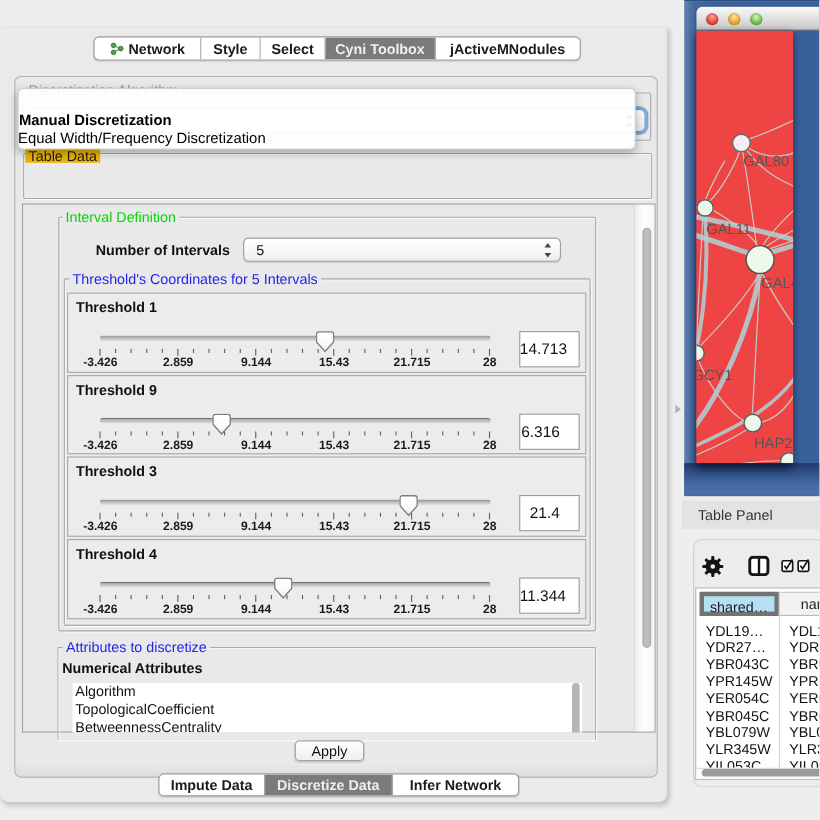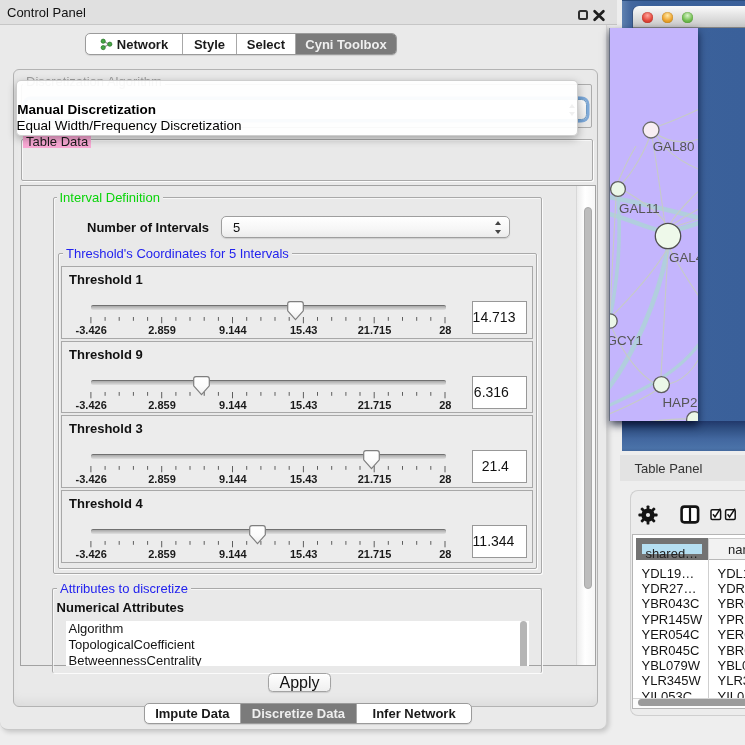--- a/index.html
+++ b/index.html
@@ -23,40 +23,33 @@
 .vbox{position:absolute;left:409.6px;top:34px;width:55.3px;height:33px;background:#fff;border:1px solid #989898;font-size:14px;color:#111;text-align:right;line-height:31px;padding-right:17px}
 .tlbl{position:absolute;top:57px;font-size:11px;font-weight:bold;color:#1a1a1a;width:50px;text-align:center}
 .thumb{position:absolute;top:34px}
 .rowtx{position:absolute;font-size:13px;color:#141414;white-space:nowrap}
 </style></head>
 <body>
 <div id="app">
 
 <div class="abs" style="left:0;top:25px;width:607px;height:705px;background:#eaeaea;border-bottom-left-radius:8px;border-bottom-right-radius:8px;border-right:1px solid #d2d2d2;border-bottom:1px solid #c8c8c8;box-shadow:2px 2px 5px rgba(0,0,0,.18)"></div>
 
-<div class="abs" style="left:0;top:0;width:617px;height:25px;background:#e0e0e0;border-bottom:1px solid #c6c6c6">
-  <div class="abs" style="left:7px;top:0;height:25px;line-height:26px;font-size:13px;color:#111">Control Panel</div>
-  <div class="abs" style="left:578px;top:10px;width:10px;height:10px;border:2px solid #2e2e2e;border-radius:2.5px"></div>
-  <svg class="abs" style="left:592px;top:9px" width="14" height="13">
-        <path d="M2.6,2.2 L11.4,10.8 M11.4,2.2 L2.6,10.8" stroke="#1d1d1d" stroke-width="2.7" stroke-linecap="round"></path>
-      </svg>
-</div>
 
 <div class="abs" style="left:12.5px;top:69px;width:585px;height:638px;border:1px solid #b3b3b3;border-radius:6px;background:#e9e9e9;box-shadow:inset 0 -9px 9px -4px #dcdcdc"></div>
 
 <div class="abs" style="left:21px;top:84px;width:571px;height:44px;border:1px solid #ababab;border-radius:2px"></div>
 <div class="glabel" style="left:23px;top:75px;color:#9c9c9c;background:#e9e9e9">Discretization Algorithm</div>
 
 <div class="abs" style="left:25.4px;top:99px;width:559px;height:21px;border:1px solid #b6c8da;border-radius:5.5px;background:#fcfcfc;box-shadow:0 0 0 2.5px rgba(120,165,215,.45)">
   <div class="arr up" style="right:8px;top:3.5px;border-left-width:3.5px;border-right-width:3.5px;border-bottom-width:4.5px"></div>
   <div class="arr dn" style="right:8px;top:11.5px;border-left-width:3.5px;border-right-width:3.5px;border-top-width:4.5px"></div>
 </div>
 
 <div class="etch abs" style="left:21px;top:139px;width:572px;height:42px"></div>
-<div class="glabel" style="left:23px;top:134.5px;color:#1a1a1a;background:#f9a8d4">Table Data</div>
+<div class="glabel" style="left:23px;top:134.5px;color:#1a1a1a;background:#eab308">Table Data</div>
 
 <div class="abs" style="left:577.8px;top:95px;width:14px;height:28px;overflow:hidden">
   <div class="abs" style="left:-550px;top:4px;width:559px;height:21px;border:1px solid #6f9cc6;border-radius:5.5px;background:linear-gradient(#fdfdfd,#e9e9e9);box-shadow:0 0 0 2.5px rgba(100,153,210,.8)"></div>
 </div>
 
 <div class="abs" style="left:15.8px;top:80px;width:562px;height:56.4px;background:rgba(255,255,255,.92);border:1px solid rgba(165,165,165,.55);border-radius:5px;box-shadow:0 3px 8px rgba(0,0,0,.3)"></div>
 <div class="abs" style="left:17.2px;top:101.8px;font-size:13.5px;font-weight:bold;color:#000">Manual Discretization</div>
 <div class="abs" style="left:16.4px;top:118px;font-size:13.5px;color:#000">Equal Width/Frequency Discretization</div>
 
 <div class="seg" style="left:85px;top:33px;height:22px">
@@ -64,20 +57,21 @@
     <svg width="13" height="13" viewBox="0 0 13 13" style="margin-right:4px">
           <path d="M3.2,3.4 L9.5,6.2 M3.2,9.4 L9.5,6.2" stroke="#9a9a9a" stroke-width="1.2"></path>
           <circle cx="3.2" cy="3.2" r="2.1" fill="#46a546" stroke="#2d7a2d" stroke-width=".8"></circle>
           <circle cx="3.2" cy="9.6" r="2.1" fill="#46a546" stroke="#2d7a2d" stroke-width=".8"></circle>
           <circle cx="9.8" cy="6.2" r="2.1" fill="#46a546" stroke="#2d7a2d" stroke-width=".8"></circle>
         </svg>
     Network</div>
   <div style="width:54px">Style</div>
   <div style="width:59px">Select</div>
   <div class="on" style="width:100px">Cyni Toolbox</div>
+  <div style="width:131px">jActiveMNodules</div>
 </div>
 
 <div class="abs" style="left:20px;top:185px;width:576px;height:481px;border:1px solid #a2a2a2;background:#e9e9e9;overflow:hidden">
   <div class="abs" style="right:0;top:0;width:19px;height:479px;background:linear-gradient(90deg,#ececec,#ffffff 45%,#f6f6f6);border-left:1px solid #d8d8d8"></div>
   <div class="abs" style="right:3.5px;top:21px;width:8px;height:382px;background:#bdbdbd;border:1px solid #a9a9a9;border-radius:5px"></div>
 </div>
 
 <div class="etch abs" style="left:52.7px;top:196.8px;width:489.4px;height:377.7px"></div>
 <div class="glabel" style="left:56.5px;top:190.5px;color:#09d409">Interval Definition</div>
 
@@ -200,37 +194,37 @@
 <div class="etch abs" style="left:51.8px;top:587.5px;width:490.5px;height:85px;border-bottom:none"></div>
 <div class="glabel" style="left:57px;top:581.5px;color:#2323ee">Attributes to discretize</div>
 <div class="abs" style="left:56.6px;top:599.8px;font-size:13px;font-weight:bold;color:#111">Numerical Attributes</div>
 <div class="abs" style="left:65.5px;top:620.5px;width:463px;height:45px;background:#fff;overflow:hidden">
   <div class="abs" style="left:3px;top:0.5px;font-size:13px;color:#141414">Algorithm</div>
   <div class="abs" style="left:3px;top:16.6px;font-size:13px;color:#141414">TopologicalCoefficient</div>
   <div class="abs" style="left:3px;top:32.7px;font-size:13px;color:#141414">BetweennessCentrality</div>
   <div class="abs" style="right:2px;top:0;width:7px;height:60px;background:#b5b5b5;border-radius:4px"></div>
 </div>
 
-<div class="abs" style="left:268px;top:673px;width:63px;height:18.5px;border:1px solid #a3a3a3;border-radius:4.5px;background:linear-gradient(#ffffff,#efefef);font-size:16px;color:#111;text-align:center;line-height:17.5px;box-shadow:0 1px 1px rgba(0,0,0,.12)">Apply</div>
+<div class="abs" style="left:268px;top:673px;width:63px;height:18.5px;border:1px solid #a3a3a3;border-radius:4.5px;background:linear-gradient(#ffffff,#efefef);font-size:13px;color:#111;text-align:center;line-height:17.5px;box-shadow:0 1px 1px rgba(0,0,0,.12)">Apply</div>
 
 <div class="seg" style="left:144px;top:703px;height:21px">
   <div style="width:95.7px">Impute Data</div>
   <div class="on" style="width:116.5px">Discretize Data</div>
   <div style="width:113.8px">Infer Network</div>
 </div>
 
 <div class="abs" style="left:614px;top:368px;width:0;height:0;border-top:4px solid transparent;border-bottom:4px solid transparent;border-left:5px solid #b0b0b0"></div>
 
 <div class="abs" style="left:622px;top:0;width:123px;height:451px;background:linear-gradient(90deg,#5f81b0 0,#44679e 9px,#3c629b 22px,#3a609a 100%);border-top:1px solid #2b4c7c"></div>
     <div class="abs" style="left:622px;top:420.5px;width:123px;height:30.5px;background:linear-gradient(#21386b,#2f4f82 25%,#42679f 60%,#4a72a8 90%,#44699e)"></div>
 <div class="abs" style="left:633px;top:6px;width:112px;height:22px;border-top-left-radius:6px;background:linear-gradient(#fafafa,#d2d2d2 80%,#c3c3c3);border-bottom:1px solid #828282;box-shadow:-1px 0 0 rgba(45,60,90,.45)"></div>
 <div class="abs" style="left:641.5px;top:11.5px;width:11px;height:11px;border-radius:50%;background:radial-gradient(circle at 50% 32%,#ffa49c,#e4483c 55%,#b92f24);box-shadow:inset 0 0 1px #8e211a"></div>
 <div class="abs" style="left:661.5px;top:11.5px;width:11px;height:11px;border-radius:50%;background:radial-gradient(circle at 50% 32%,#ffe8a6,#eda42f 55%,#c78613);box-shadow:inset 0 0 1px #93660f"></div>
 <div class="abs" style="left:681.5px;top:11.5px;width:11px;height:11px;border-radius:50%;background:radial-gradient(circle at 50% 32%,#d8f3c8,#74c054 55%,#4e9a30);box-shadow:inset 0 0 1px #3a7a22"></div>
-<div class="abs" style="left:610px;top:28px;width:88px;height:392.5px;background:#c4b5fd;overflow:hidden;box-shadow:-1px 0 0 rgba(45,60,90,.45), 0 4px 8px rgba(3,10,35,.75)">
+<div class="abs" style="left:633px;top:28px;width:88px;height:392.5px;background:#ef4444;overflow:hidden;box-shadow:-1px 0 0 rgba(45,60,90,.45), 0 4px 8px rgba(3,10,35,.75)">
 <svg width="112" height="393" viewBox="0 0 112 393" style="position:absolute;left:0;top:0">
         <path d="M-11,167 C30,175 75,186 112,196" fill="none" stroke="#aed2d8" stroke-width="4.6" stroke-opacity="0.85"></path>
         <path d="M-11,183 C30,194 48,206 62,203 C85,197 100,191 112,188" fill="none" stroke="#aed2d8" stroke-width="4.6" stroke-opacity="0.85"></path>
         <path d="M58,219 C50,265 25,330 -11,372" fill="none" stroke="#aed2d8" stroke-width="4.6" stroke-opacity="0.85"></path>
         <path d="M8,168 C12,220 6,280 -11,330" fill="none" stroke="#aed2d8" stroke-width="3.6" stroke-opacity="0.85"></path>
         <path d="M-11,382 C30,363 75,345 99,301" fill="none" stroke="#aed2d8" stroke-width="3.2" stroke-opacity="0.85"></path>
         <path d="M112,69 C88,83 58,95 46,99" fill="none" stroke="#c6cbc6" stroke-width="1.1"></path>
         <path d="M42,102 C36,122 22,146 11,156" fill="none" stroke="#c6cbc6" stroke-width="1.1"></path>
         <path d="M44,104 C62,118 84,115 94,108" fill="none" stroke="#c6cbc6" stroke-width="1.1"></path>
         <path d="M43,104 C60,132 88,141 100,146" fill="none" stroke="#c6cbc6" stroke-width="1.1"></path>
@@ -296,21 +290,21 @@
  <rect x="1.6" y="1.6" width="16.5" height="15.8" rx="2.8" fill="#fff" stroke="#141414" stroke-width="2.6"></rect>
  <line x1="10" y1="2" x2="10" y2="17.5" stroke="#141414" stroke-width="2.2"></line>
 </svg>
 <svg class="abs" style="left:710px;top:507.5px" width="32" height="13" viewBox="0 0 32 13">
  <rect x="1" y="1.8" width="9.6" height="9.6" rx="1.2" fill="#fff" stroke="#141414" stroke-width="1.5"></rect>
  <path d="M3.0,6.2 L5.0,9.0 L10.4,0.6" fill="none" stroke="#141414" stroke-width="1.5"></path>
  <rect x="15.6" y="1.8" width="9.6" height="9.6" rx="1.2" fill="#fff" stroke="#141414" stroke-width="1.5"></rect>
  <path d="M17.6,6.2 L19.6,9.0 L25.0,0.6" fill="none" stroke="#141414" stroke-width="1.5"></path>
 </svg>
 <div class="abs" style="left:631.5px;top:533.6px;width:113.5px;height:175px;background:#fff;border:1px solid #b5b5b5;border-right:none;overflow:hidden">
-      <div class="abs" style="left:3px;top:3px;width:72.5px;height:22px;background:#b5dff2;border:6px solid #737373;text-align:center;line-height:19.5px;font-size:13px;color:#222">shared…</div>
+      <div class="abs" style="left:3px;top:3px;width:72.5px;height:22px;background:#b5dff2;border:4px solid #737373;text-align:center;line-height:19.5px;font-size:13px;color:#222">shared…</div>
       <div class="abs" style="left:76.5px;top:3px;width:40px;height:22px;background:#f2f2f2;border-top:1px solid #c9c9c9;border-bottom:1px solid #b9b9b9;font-size:13px;color:#222;padding-left:19px;line-height:21px">name</div>
       <div class="rowtx" style="left:9px;top:31.0px">YDL19…</div>
       <div class="rowtx" style="left:85px;top:31.0px">YDL194W</div>
       <div class="rowtx" style="left:9px;top:46.4px">YDR27…</div>
       <div class="rowtx" style="left:85px;top:46.4px">YDR277C</div>
       <div class="rowtx" style="left:9px;top:61.8px">YBR043C</div>
       <div class="rowtx" style="left:85px;top:61.8px">YBR043C</div>
       <div class="rowtx" style="left:9px;top:77.2px">YPR145W</div>
       <div class="rowtx" style="left:85px;top:77.2px">YPR145W</div>
       <div class="rowtx" style="left:9px;top:92.6px">YER054C</div>

